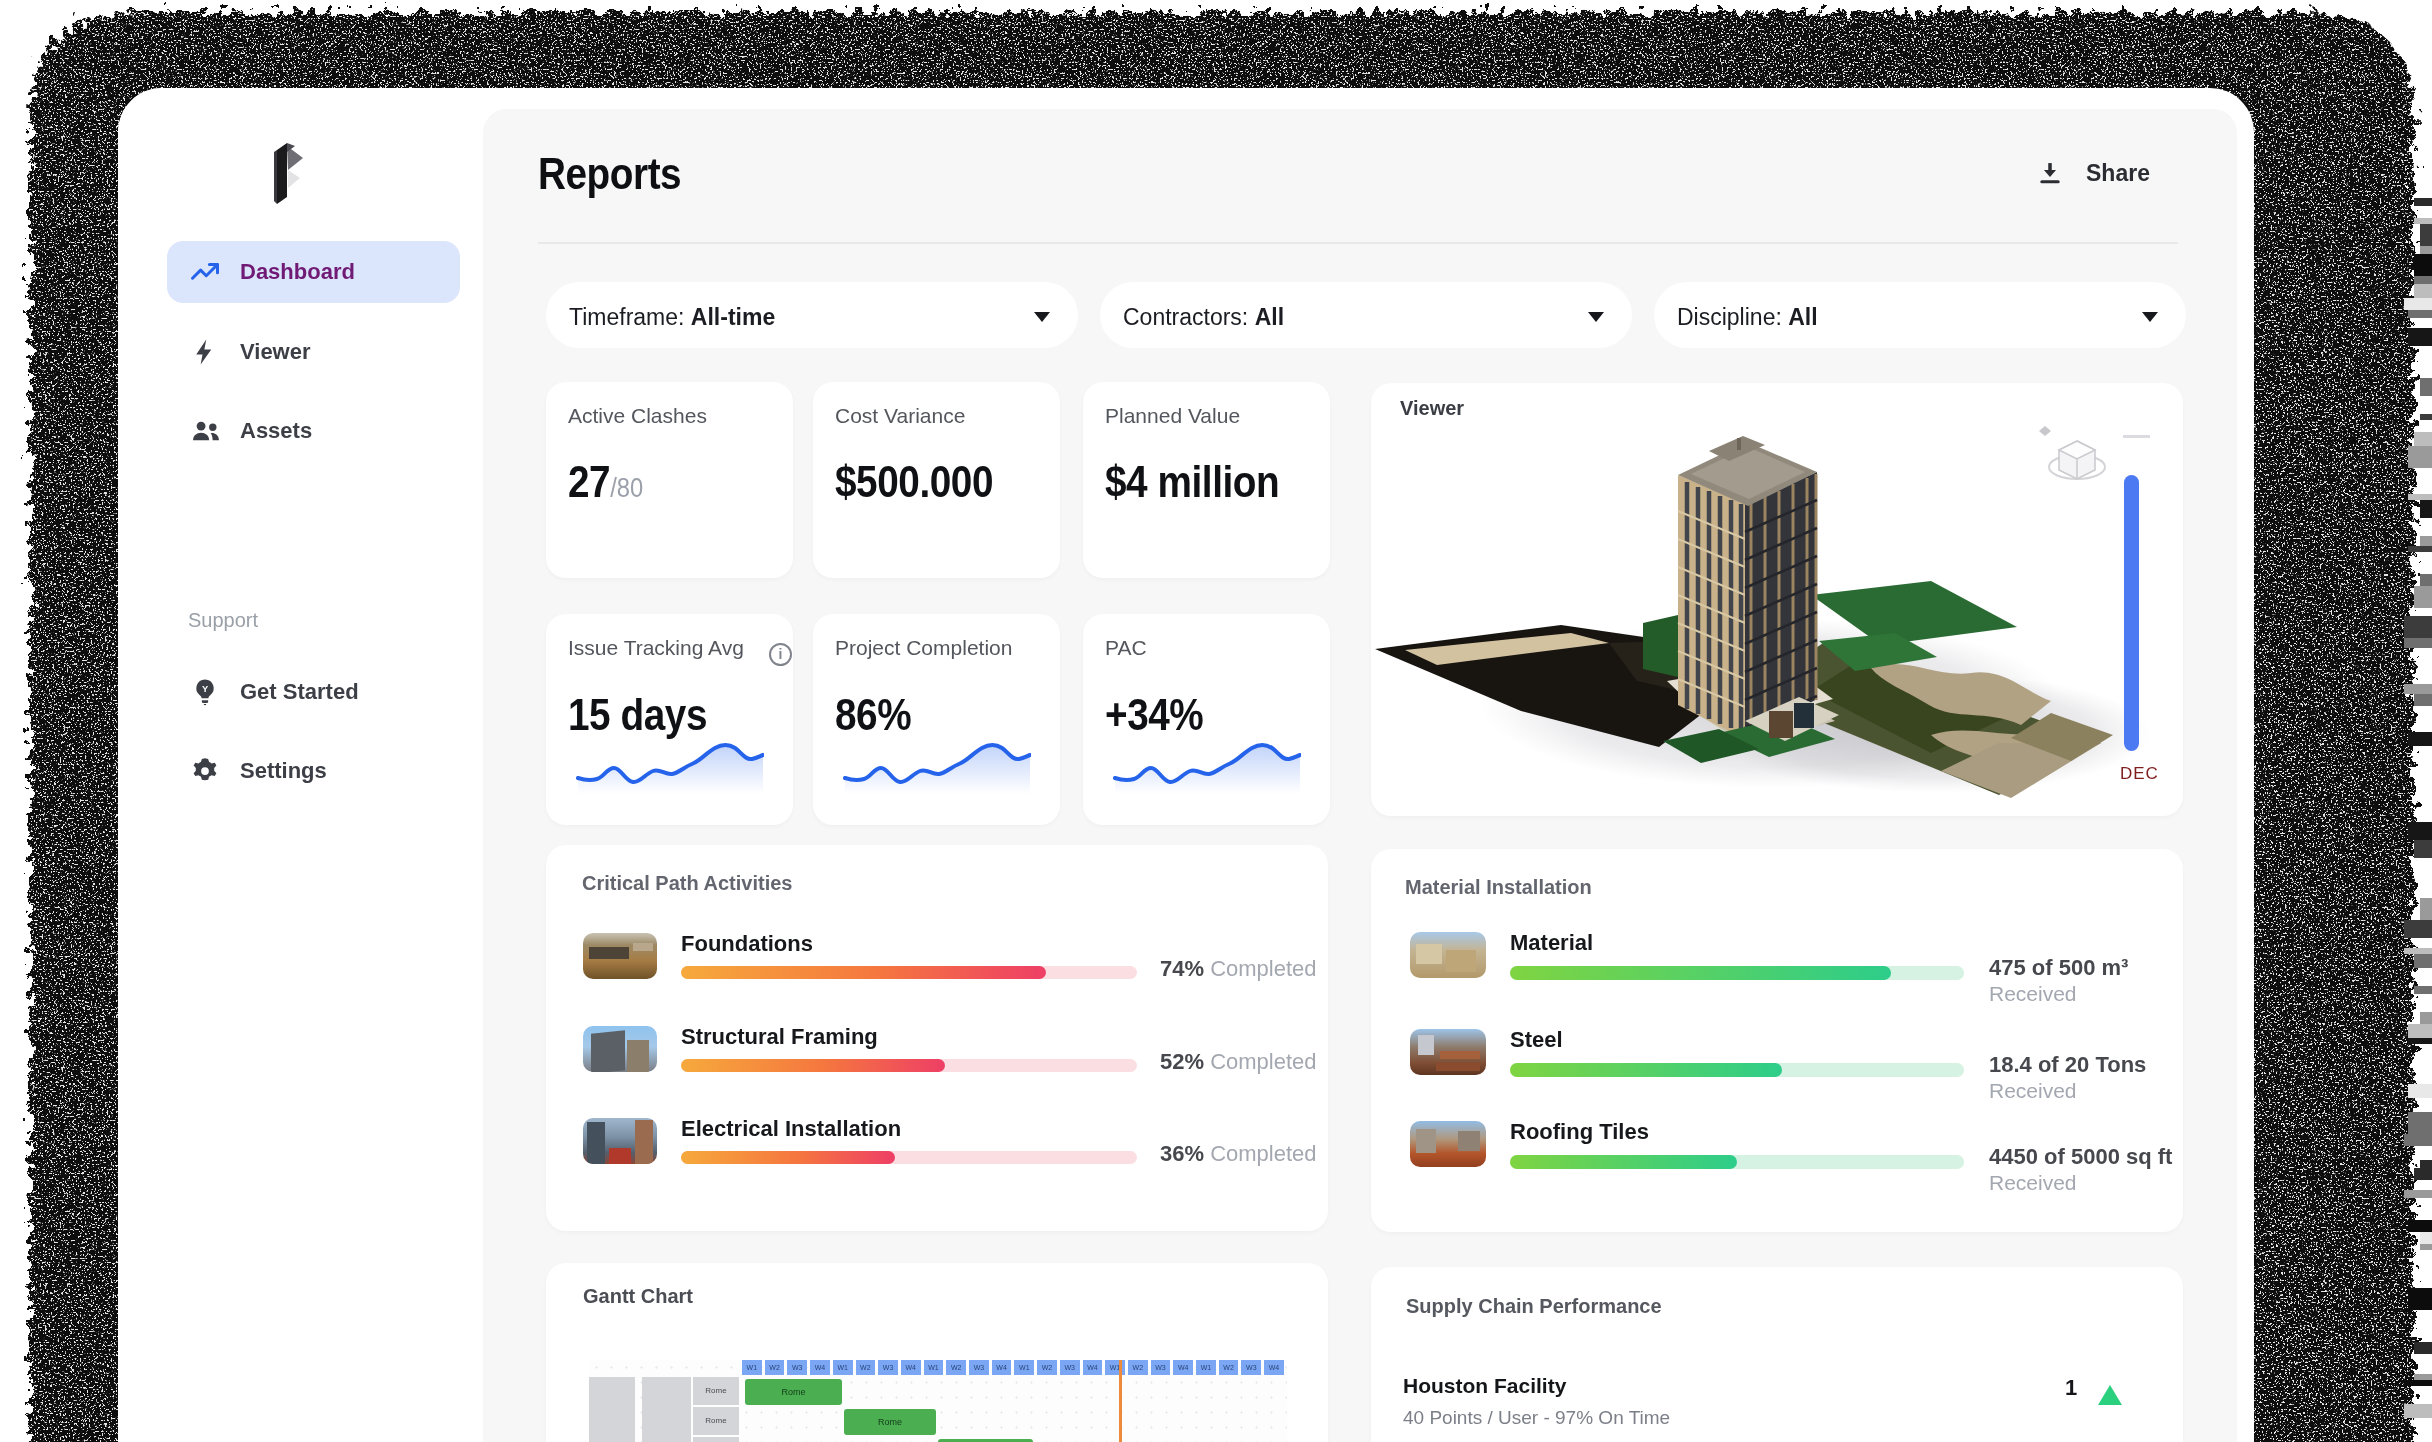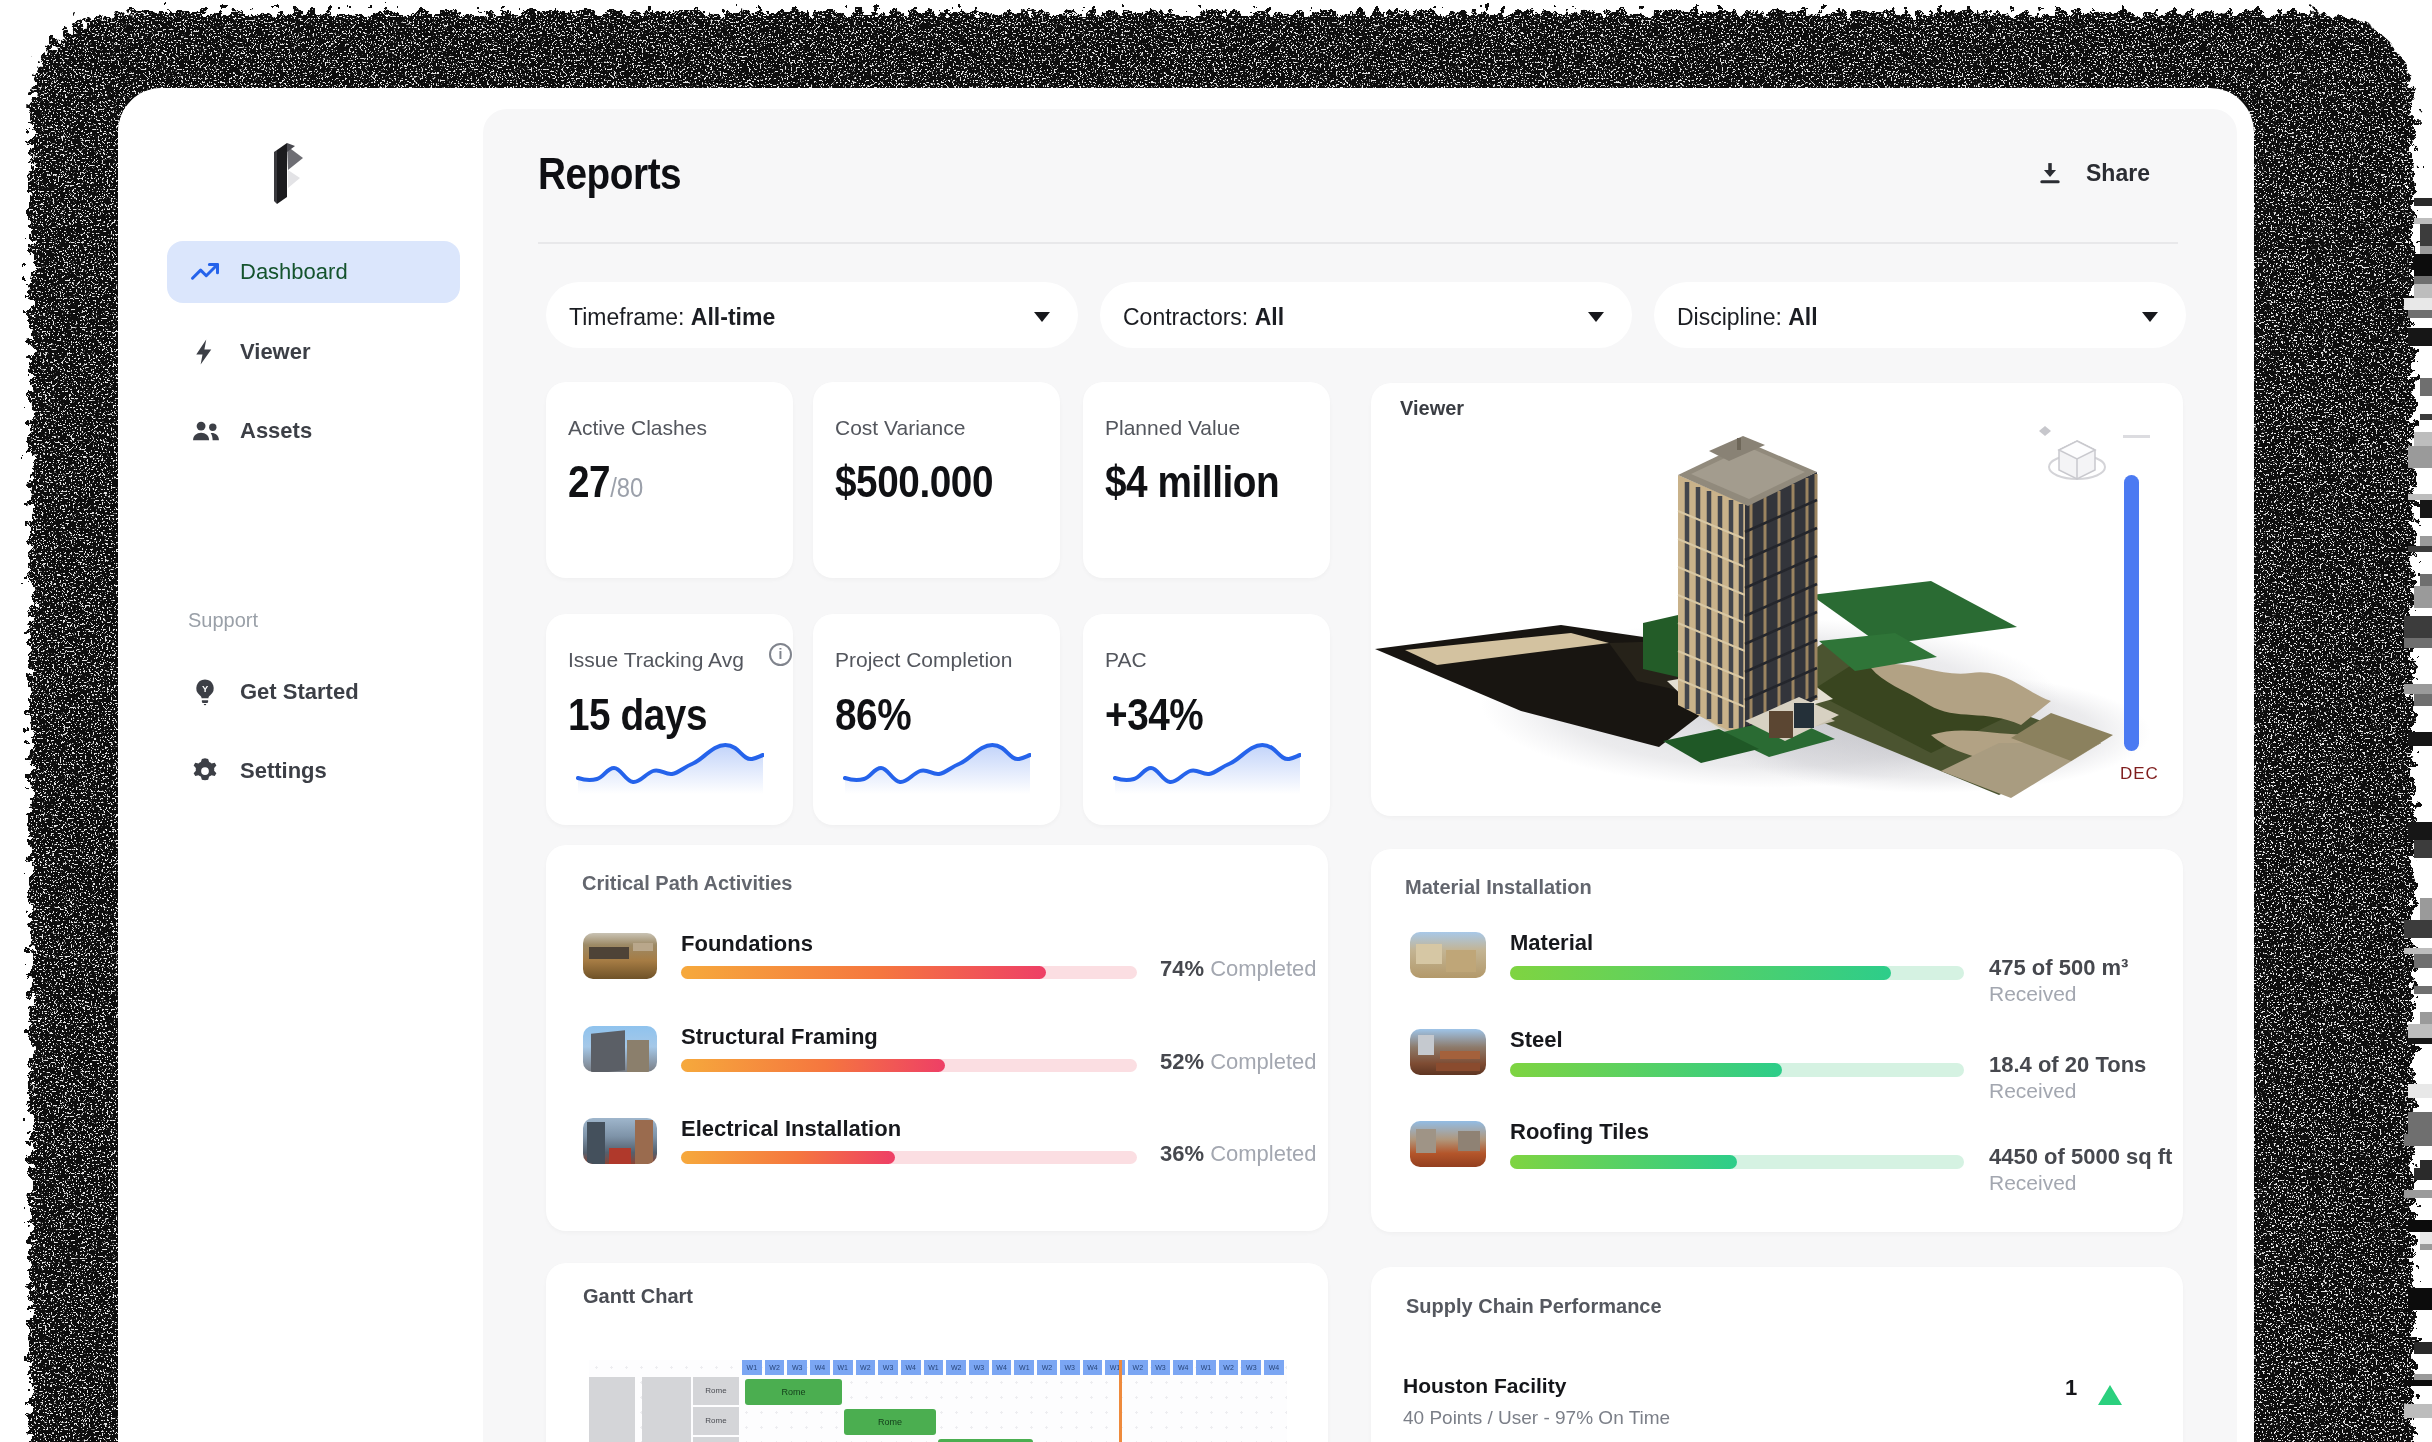--- a/index.html
+++ b/index.html
@@ -7,38 +7,38 @@
   .abs{position:absolute;}
   #frame{position:absolute;left:0;top:0;z-index:5;pointer-events:none;}
   #stripes{position:absolute;left:2404px;top:140px;width:28px;height:1302px;z-index:6;}
   #stripes div{width:28px;}
   .app{position:absolute;left:118px;top:88px;width:2136px;height:1500px;background:#fff;
     border-radius:44px;z-index:10;}
   .side{position:absolute;left:0;top:0;width:365px;height:1354px;background:#fff;border-radius:44px 0 0 0;}
   .main{position:absolute;left:365px;top:21px;width:1754px;height:1479px;background:#f7f7f8;border-radius:24px;}
   
   .navpill{position:absolute;left:49px;top:153px;width:293px;height:62px;border-radius:16px;background:#dbe6fc;}
-  .navpill span{position:absolute;left:73px;top:0;line-height:62px;font-size:22px;font-weight:400;color:#14532d;white-space:nowrap;}
+  .navpill span{position:absolute;left:73px;top:0;line-height:62px;font-size:22px;font-weight:700;color:#701a75;white-space:nowrap;}
   .nav{position:absolute;left:49px;width:293px;height:62px;}
   .nav span{position:absolute;left:73px;top:0;line-height:62px;font-size:22px;font-weight:600;color:#3c3f46;white-space:nowrap;}
   .nav svg,.navpill svg{position:absolute;left:23px;top:16px;}
   .sectlbl{position:absolute;left:70px;top:521px;font-size:20px;font-weight:500;color:#9aa0a8;}
   
   h1{position:absolute;left:55px;top:40px;margin:0;font-size:44px;font-weight:700;color:#0e0f13;letter-spacing:-.5px;transform:scaleX(.88);transform-origin:left top;}
   .share{position:absolute;left:1553px;top:49px;width:200px;height:34px;}
   .share b{position:absolute;left:50px;top:2px;font-size:23px;font-weight:700;color:#2b2d33;white-space:nowrap;}
   .divider{position:absolute;left:55px;top:133px;width:1640px;height:2px;background:#e8e8ea;}
   
   .pill{position:absolute;top:173px;width:532px;height:66px;border-radius:33px;background:#fff;font-size:23px;color:#1b1d22;white-space:nowrap;}
   .pill .t{position:absolute;left:23px;top:0;line-height:70px;}
   .pill .caret{position:absolute;right:28px;top:30px;width:0;height:0;border-left:8px solid transparent;
     border-right:8px solid transparent;border-top:10px solid #17181c;}
   
   .card{position:absolute;background:#fff;border-radius:20px;box-shadow:0 2px 4px rgba(20,20,30,.03);}
-  .stat .lbl{position:absolute;left:22px;top:22px;font-size:21px;color:#53565d;white-space:nowrap;margin-top:12px;}
+  .stat .lbl{position:absolute;left:22px;top:22px;font-size:21px;color:#53565d;white-space:nowrap;}
   .stat .val{position:absolute;left:22px;top:75px;font-size:44px;font-weight:700;color:#101114;letter-spacing:-.5px;white-space:nowrap;transform:scaleX(.88);transform-origin:left top;}
   .stat .val small{font-size:27px;font-weight:400;color:#9ba0aa;letter-spacing:0;}
   .ctitle{position:absolute;font-size:20px;font-weight:600;color:#63666e;white-space:nowrap;}
   .info{position:absolute;left:223px;top:29px;width:19px;height:19px;border:2px solid #80848d;border-radius:50%;
     color:#80848d;font-size:14px;text-align:center;line-height:19px;font-weight:700;}
   .spark{position:absolute;left:30px;top:122px;}
   
   .thumb{position:absolute;border-radius:10px;overflow:hidden;}
   .rowtitle{position:absolute;font-size:22px;font-weight:700;color:#17181c;white-space:nowrap;}
   .bar{position:absolute;border-radius:8px;}

